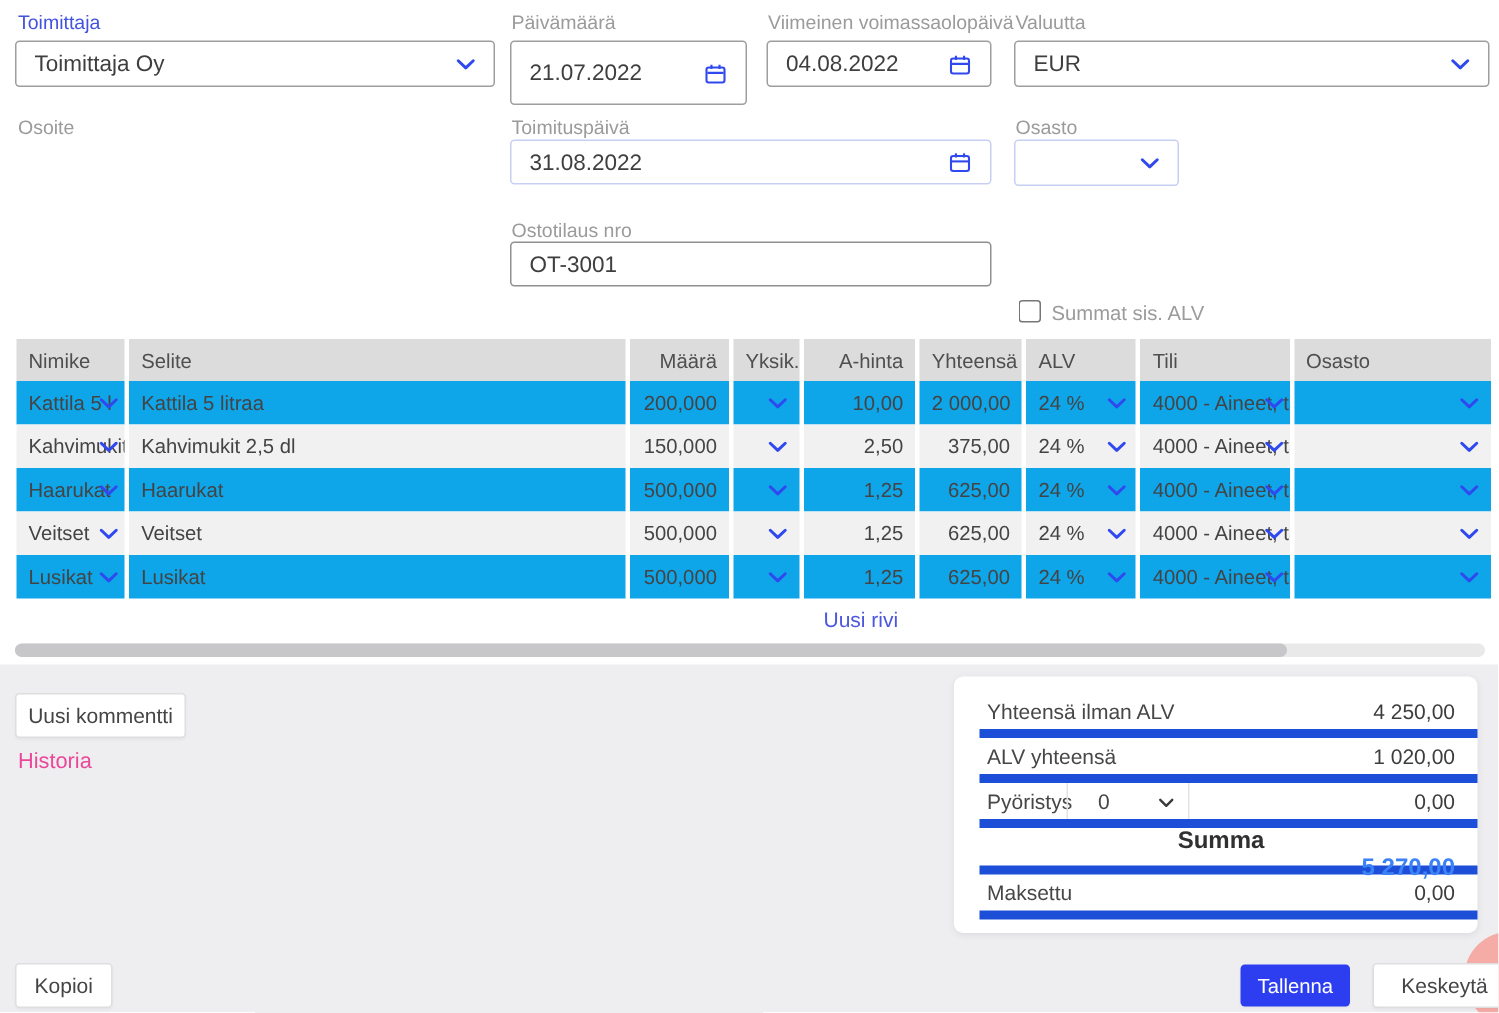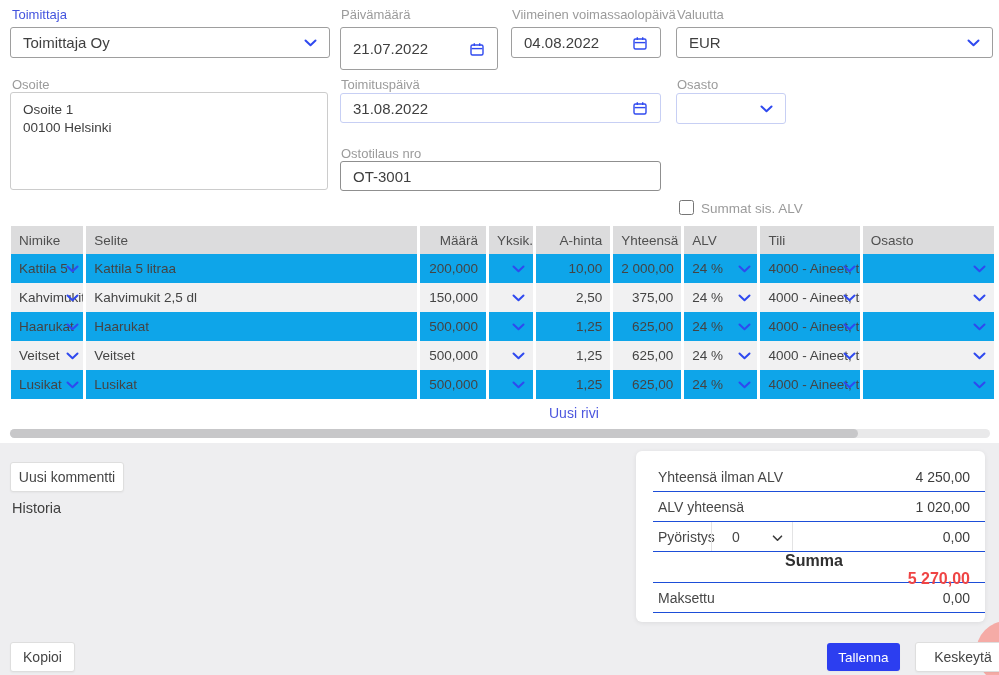--- a/index.html
+++ b/index.html
@@ -54,29 +54,29 @@
   .gray-zone { position:absolute; left:0; top:443px; width:999px; height:232px; background:#eeeef0; }
 
   .btn { position:absolute; display:flex; align-items:center; justify-content:center;
     background:#fff; border:1px solid #dedede; border-radius:3px; font-size:14px; color:#454545;
     cursor:pointer; box-shadow:0 1px 2px rgba(0,0,0,0.04); font-family:inherit; }
   .btn-uusi-kommentti { left:10px; top:462px; height:30px; width:114px; }
   .btn-kopioi { left:10px; top:642px; height:30px; width:65px; }
   .btn-keskeyta { left:915px; top:642px; height:30px; width:96px; z-index:3; }
   .btn-tallenna { left:827px; top:643px; height:28px; width:73px; background:#2c3ef0;
     border:none; color:#ffffff; font-size:13.5px; z-index:3; }
-  .historia { position:absolute; left:12px; top:500px; font-size:14.5px; color:#404040; cursor:pointer; }
+  .historia { position:absolute; left:12px; top:500px; font-size:14.5px; color:#ec4899; cursor:pointer; }
 
   .sumcard { position:absolute; left:636px; top:451px; width:349px; height:171px;
     background:#ffffff; border-radius:6px; box-shadow:0 1px 5px rgba(0,0,0,0.08); padding-top:11px; }
   .srow { display:flex; align-items:center; height:30px; margin-left:17px;
-    padding:0 15px 0 5px; border-bottom:1px solid #1d4ed8; font-size:14px; color:#474747; }
+    padding:0 15px 0 5px; border-bottom:6px solid #1d4ed8; font-size:14px; color:#474747; }
   .srow .val { margin-left:auto; color:#3d3d3d;text-align:center; }
   .srow.total { height:31px; font-weight:bold; font-size:16px; color:#303030;flex-direction:column; }
-  .srow.total .val { color:#ef4444; }
+  .srow.total .val { color:#3b82f6; }
   .pyo-box { width:82px; align-self:stretch; margin-left:3px;
     border-left:1px solid #e3e3e4; border-right:1px solid #e3e3e4;
     display:flex; align-items:center; padding:0 9px 0 20px; cursor:pointer; }
   .pyo-box .pv { flex:1; }
   .pink-fab { position:absolute; left:976px; top:621px; width:62px; height:62px;
     border-radius:50%; background:#f5aba6; z-index:2; }
 </style>
 </head>
 <body>
 
@@ -131,22 +131,20 @@
   <div class="ctrl" style="left:676px; top:27px; width:317px; height:31px;">
     <span class="grow">EUR</span>
     <span class="chev">
         <svg width="13" height="8">
           <use href="#chev-blue"></use>
         </svg>
       </span>
   </div>
 
   <div class="flabel" style="left:12px; top:77px;">Osoite</div>
-  <textarea class="ctrl" style="left: 10px; top: 92px; width: 318px; height: 98px;">Osoite 1
-00100 Helsinki</textarea>
 
   <div class="flabel" style="left:341px; top:77px;">Toimituspäivä</div>
   <div class="ctrl lightblue" style="left:340px; top:93px; width:321px; height:30px;">
     <span class="grow">31.08.2022</span>
     <span class="calicon">
         <svg width="16" height="16">
           <use href="#cal-blue"></use>
         </svg>
       </span>
   </div>

